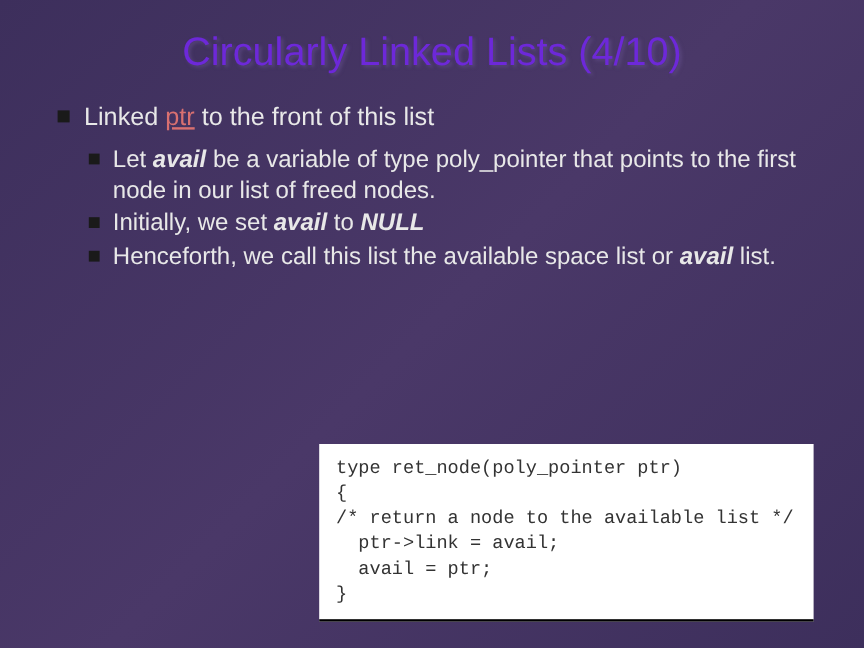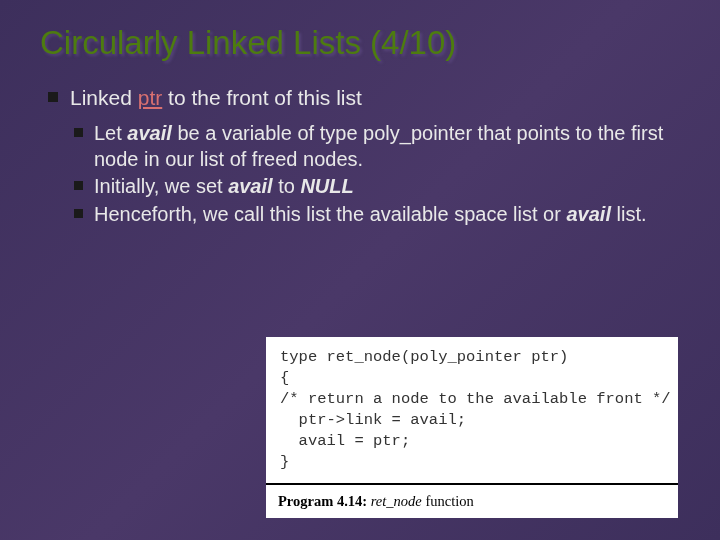--- a/index.html
+++ b/index.html
@@ -9,23 +9,24 @@
     background: linear-gradient(135deg, #3d2f5c 0%, #4a3868 50%, #3d2f5c 100%);
     font-family: Arial, Helvetica, sans-serif;
     color: #e8e8e8;
     overflow: hidden;
     position: relative;
   }
   .slide {
     padding: 24px 40px 20px 40px;
   }
   .title {
-    color: #4d7c0f;
+    color: #6d28d9;
     font-size: 33px;
     font-weight: normal;
+    text-align: center;
     margin-bottom: 22px;
     text-shadow: 2px 2px 3px rgba(100,80,140,0.6);
   }
   .bullet-list {
     list-style: none;
     padding-left: 8px;
   }
   .bullet-list > li {
     position: relative;
     padding-left: 22px;
@@ -119,21 +120,17 @@
     </li>
     <li>
       <span>Henceforth, we call this list the available space list or </span><span class="italic bold">avail</span><span> list.</span>
     </li>
   </ul>
 </div>
 
 <div class="code-box-wrap">
   <div class="code-area"><span>type ret_node(poly_pointer ptr)</span>
 <span>{</span>
-<span>/* return a node to the available front */</span>
+<span>/* return a node to the available list */</span>
 <span>  ptr-&gt;link = avail;</span>
 <span>  avail = ptr;</span>
 <span>}</span></div>
-  <div class="caption">
-    <span class="prog">Program 4.14:</span>
-    <span class="fn">ret_node</span><span> function</span>
-  </div>
 </div>
 
 </body></html>

